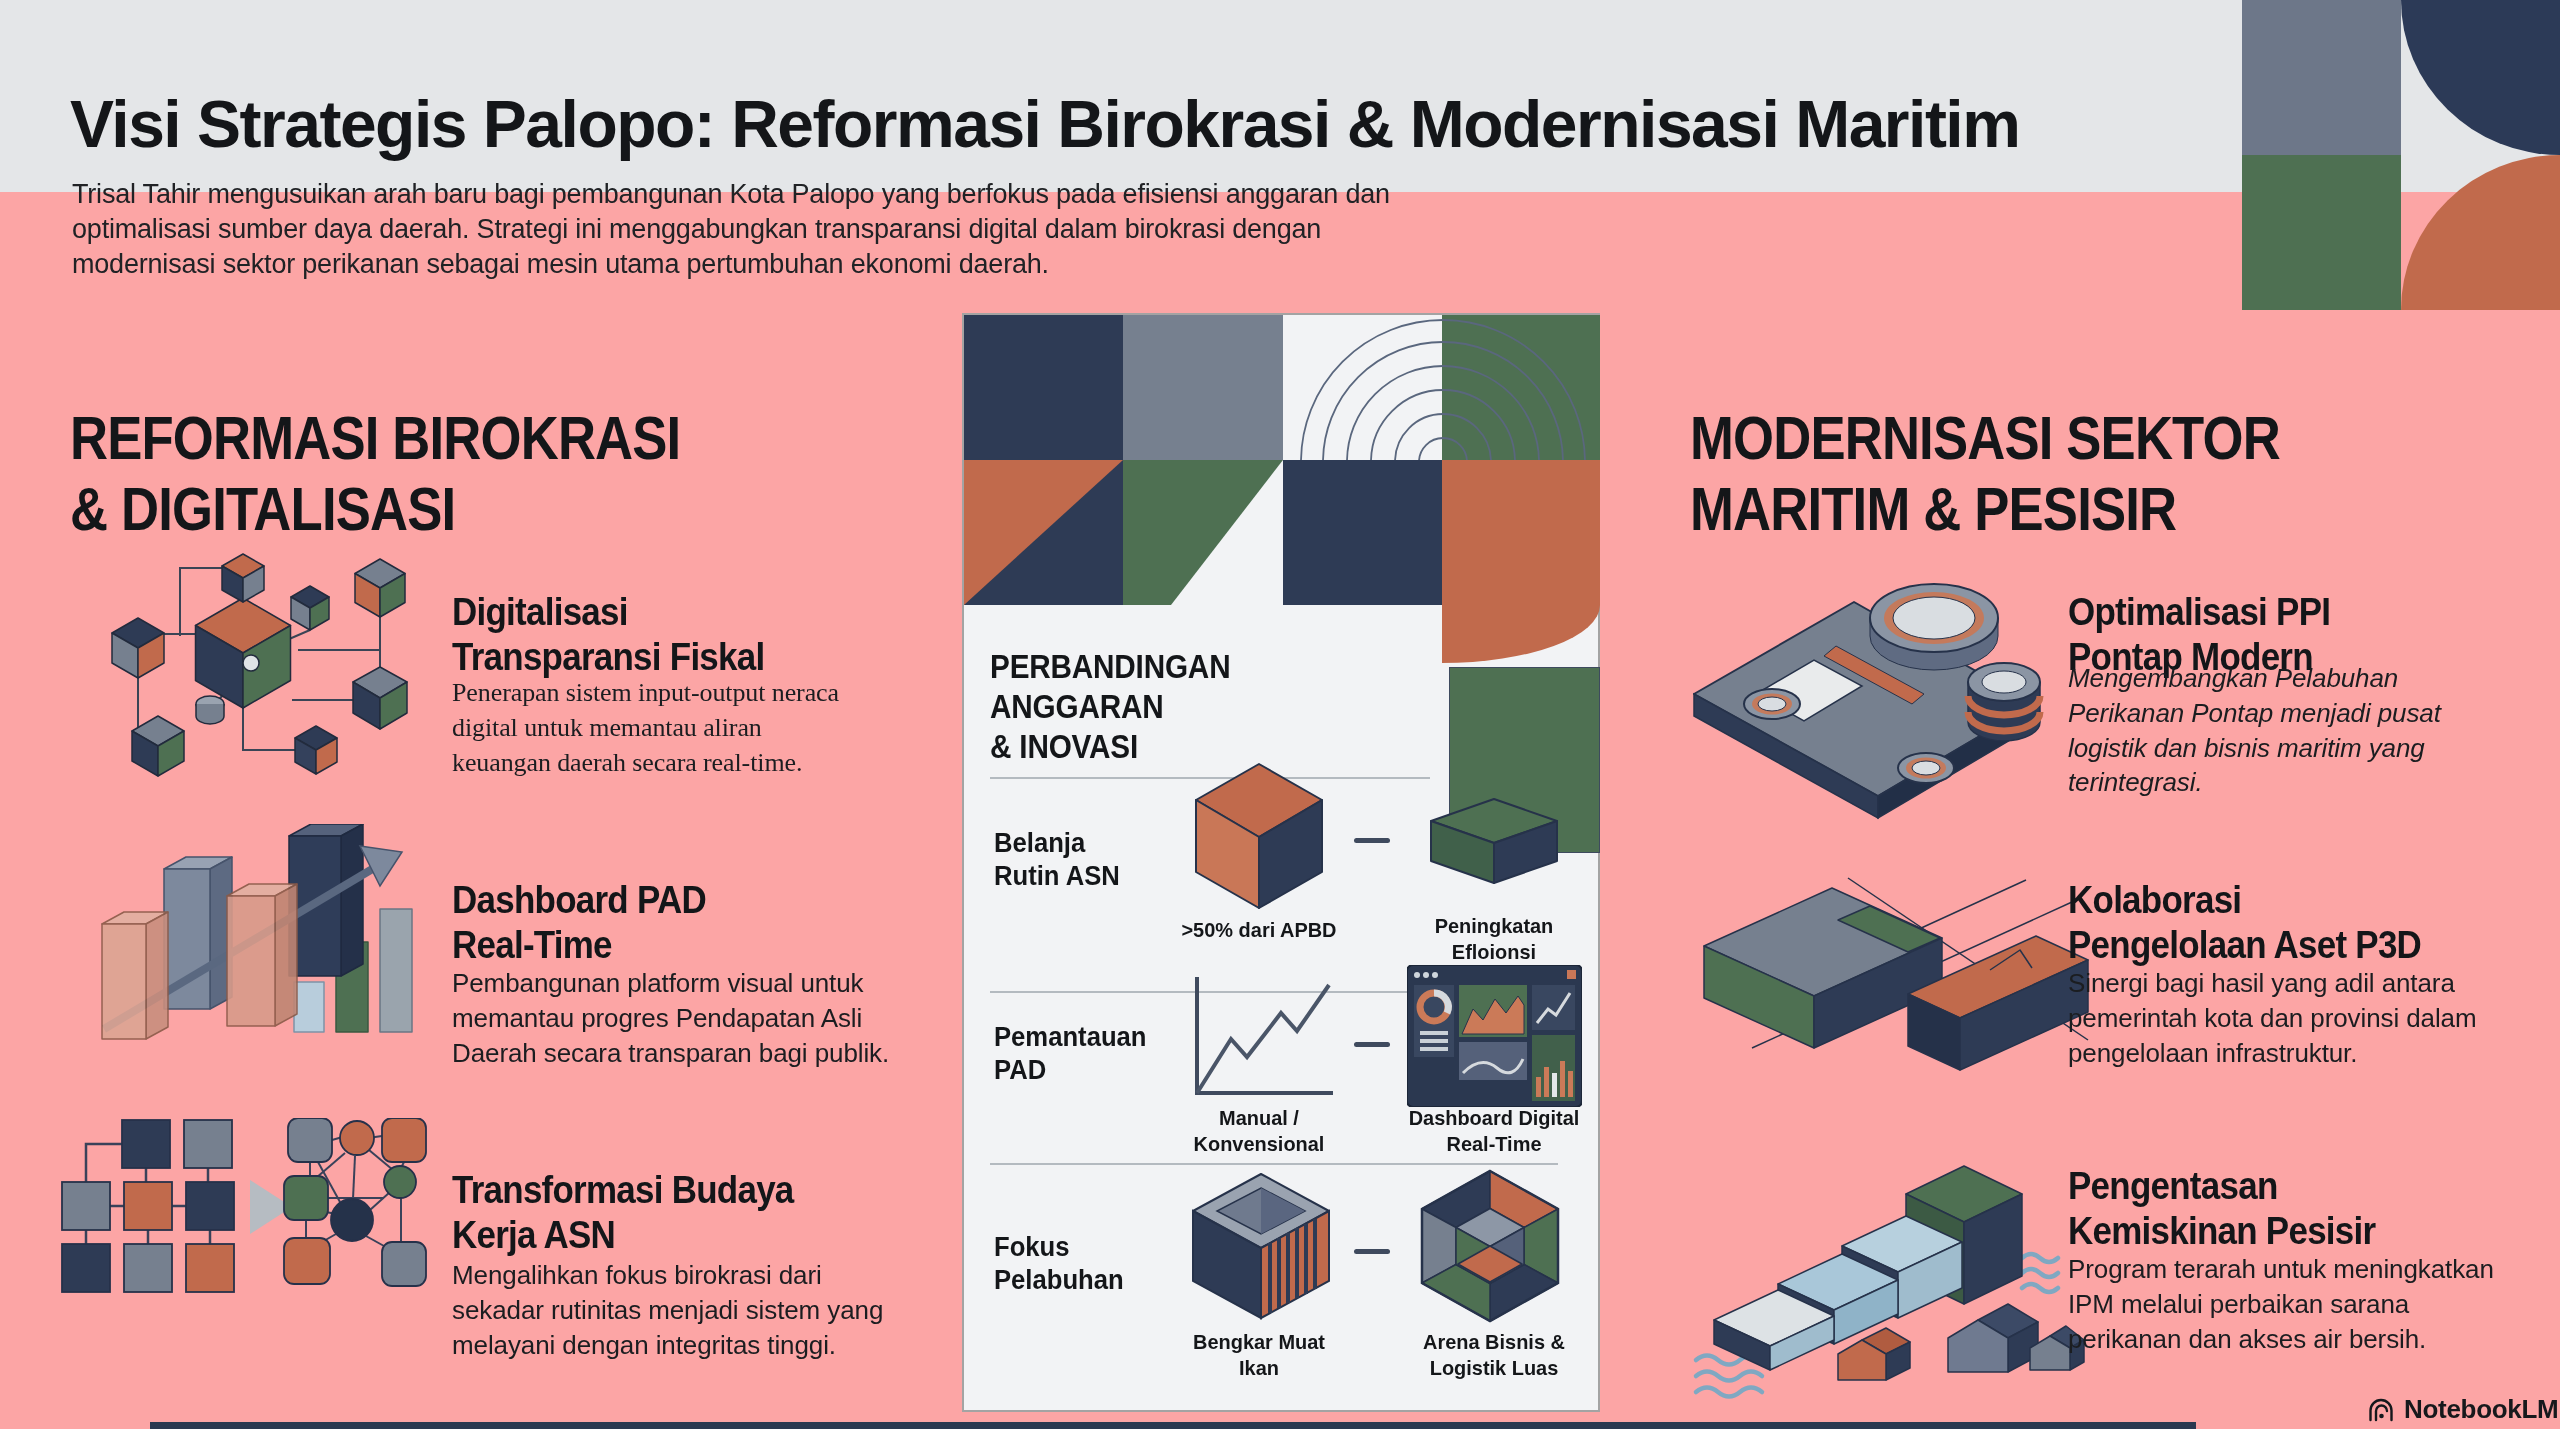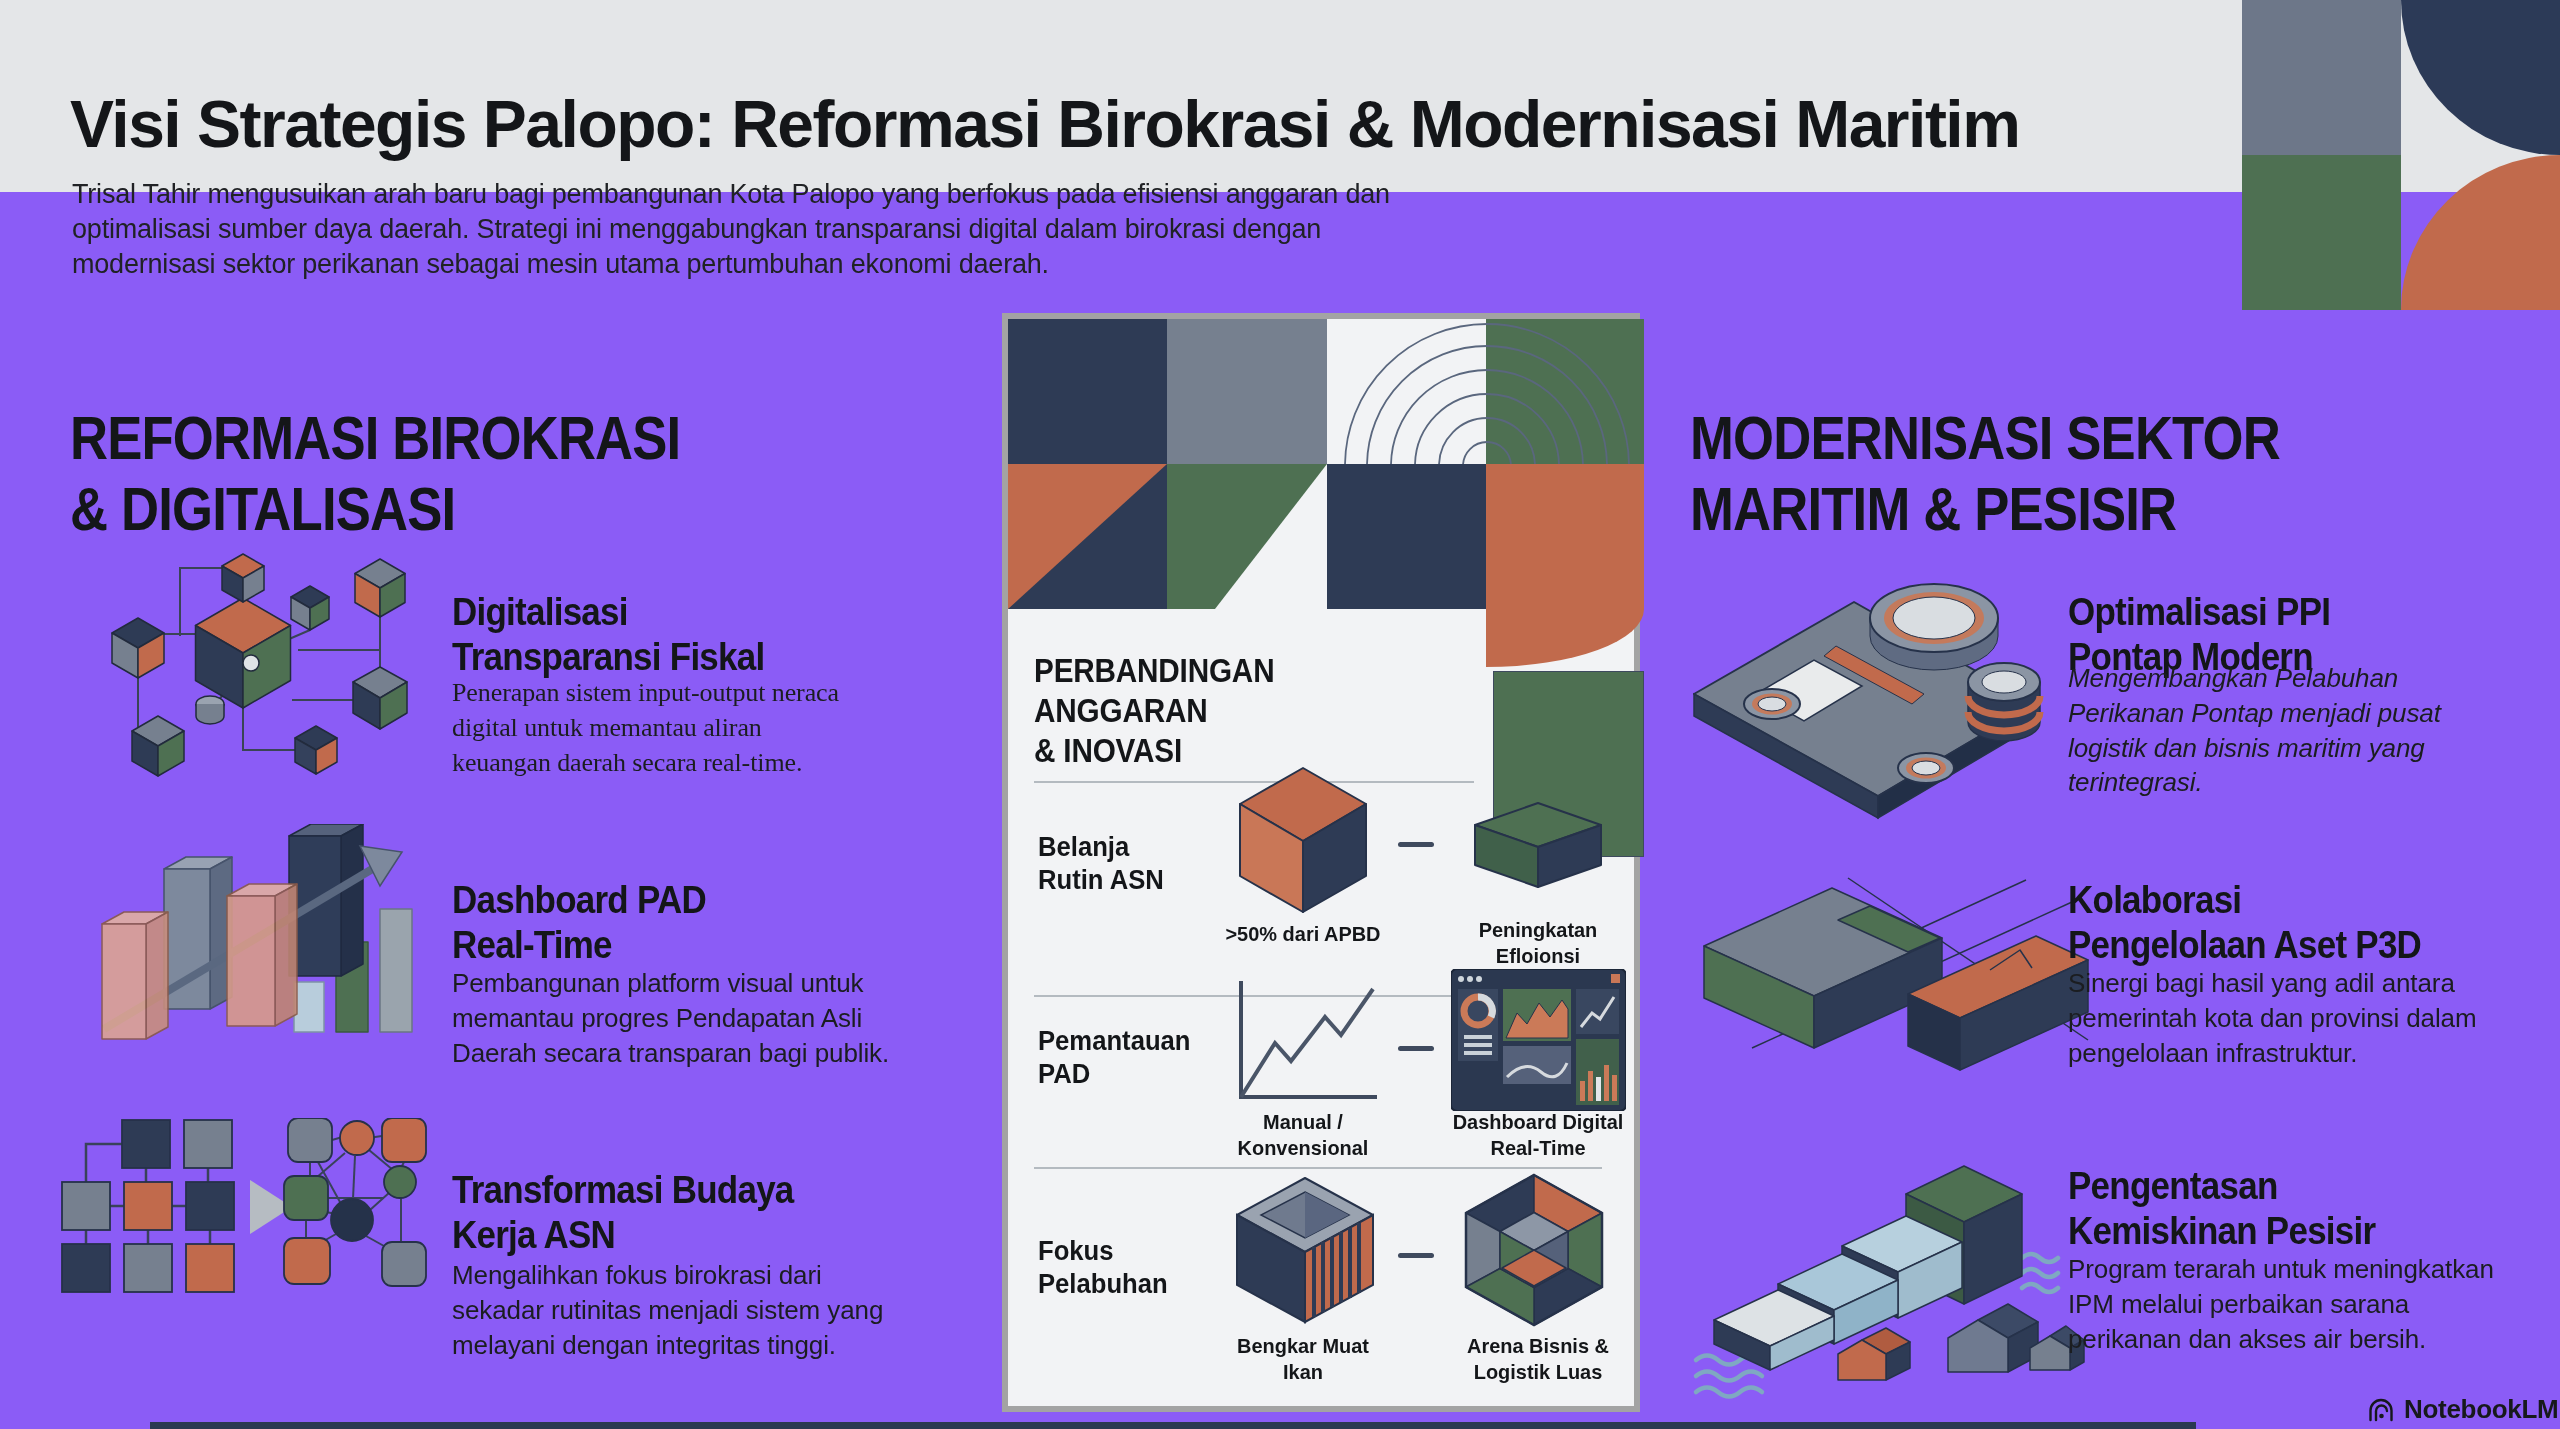--- a/index.html
+++ b/index.html
@@ -1,29 +1,29 @@
 <!DOCTYPE html>
 <html><head>
 <meta charset="utf-8">
 <style>
   html,body{margin:0;padding:0;background:#d7d9db;}
   #canvas{position:relative;width:2560px;height:1429px;overflow:hidden;
-    background:#8b5cf6;font-family:"Liberation Sans",sans-serif;color:#141619;}
+    background:#fca5a5;font-family:"Liberation Sans",sans-serif;color:#141619;}
   .abs{position:absolute;}
   .pre{white-space:pre-line;}
   .hdr-band{position:absolute;left:0;top:0;width:2560px;height:192px;background:#e4e6e8;}
   .title{left:70px;top:46px;font-size:66px;font-weight:700;letter-spacing:-1.5px;line-height:1.05;}
   .subtitle{left:72px;top:150px;width:1500px;font-size:27px;line-height:1.30;color:#202225;letter-spacing:-0.2px;}
   .sec-heading{font-size:62px;font-weight:700;line-height:1.13;letter-spacing:-1px;
     transform:scaleX(.85);transform-origin:left top;}
   .item-title{font-size:38px;font-weight:700;line-height:1.18;letter-spacing:-0.8px;
     transform:scaleX(.92);transform-origin:left top;}
   .item-desc{font-size:26px;line-height:1.34;color:#1b1d20;width:480px;letter-spacing:-0.1px;}
   .panel{position:absolute;left:962px;top:313px;width:638px;height:1099px;
-    background:#f2f3f5;border:6px solid #a3a3a3;box-sizing:border-box;margin-left:40px;}
+    background:#f2f3f5;border:2px solid #a3a3a3;box-sizing:border-box;}
   .mid-heading{font-size:33px;font-weight:700;line-height:1.2;letter-spacing:-0.2px;
     transform:scaleX(.9);transform-origin:left top;}
   .row-label{font-size:27px;font-weight:700;line-height:1.22;transform:scaleX(.95);transform-origin:left top;}
   .cap{font-size:21px;font-weight:700;line-height:1.24;text-align:center;width:220px;
     transform:scaleX(.95);transform-origin:center top;}
   .divider{position:absolute;left:26px;height:2px;background:#b4bac0;}
   .dash{position:absolute;width:36px;height:5px;border-radius:3px;background:#3f4a5e;}
   .cell{position:absolute;}
   .clip-tri{position:absolute;inset:0;clip-path:polygon(0% 100%,100% 0%,100% 100%);}
   .brand{font-size:26px;font-weight:700;letter-spacing:-0.3px;color:#17191c;}

